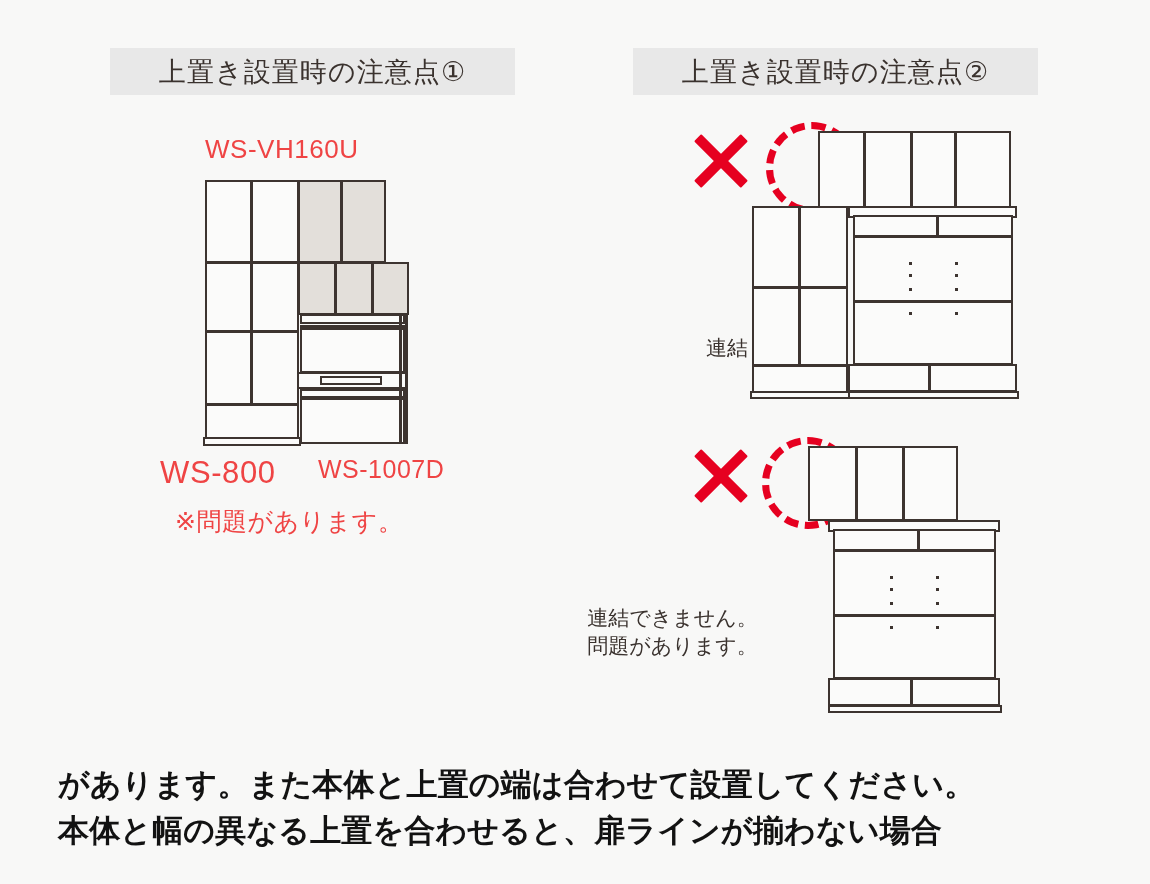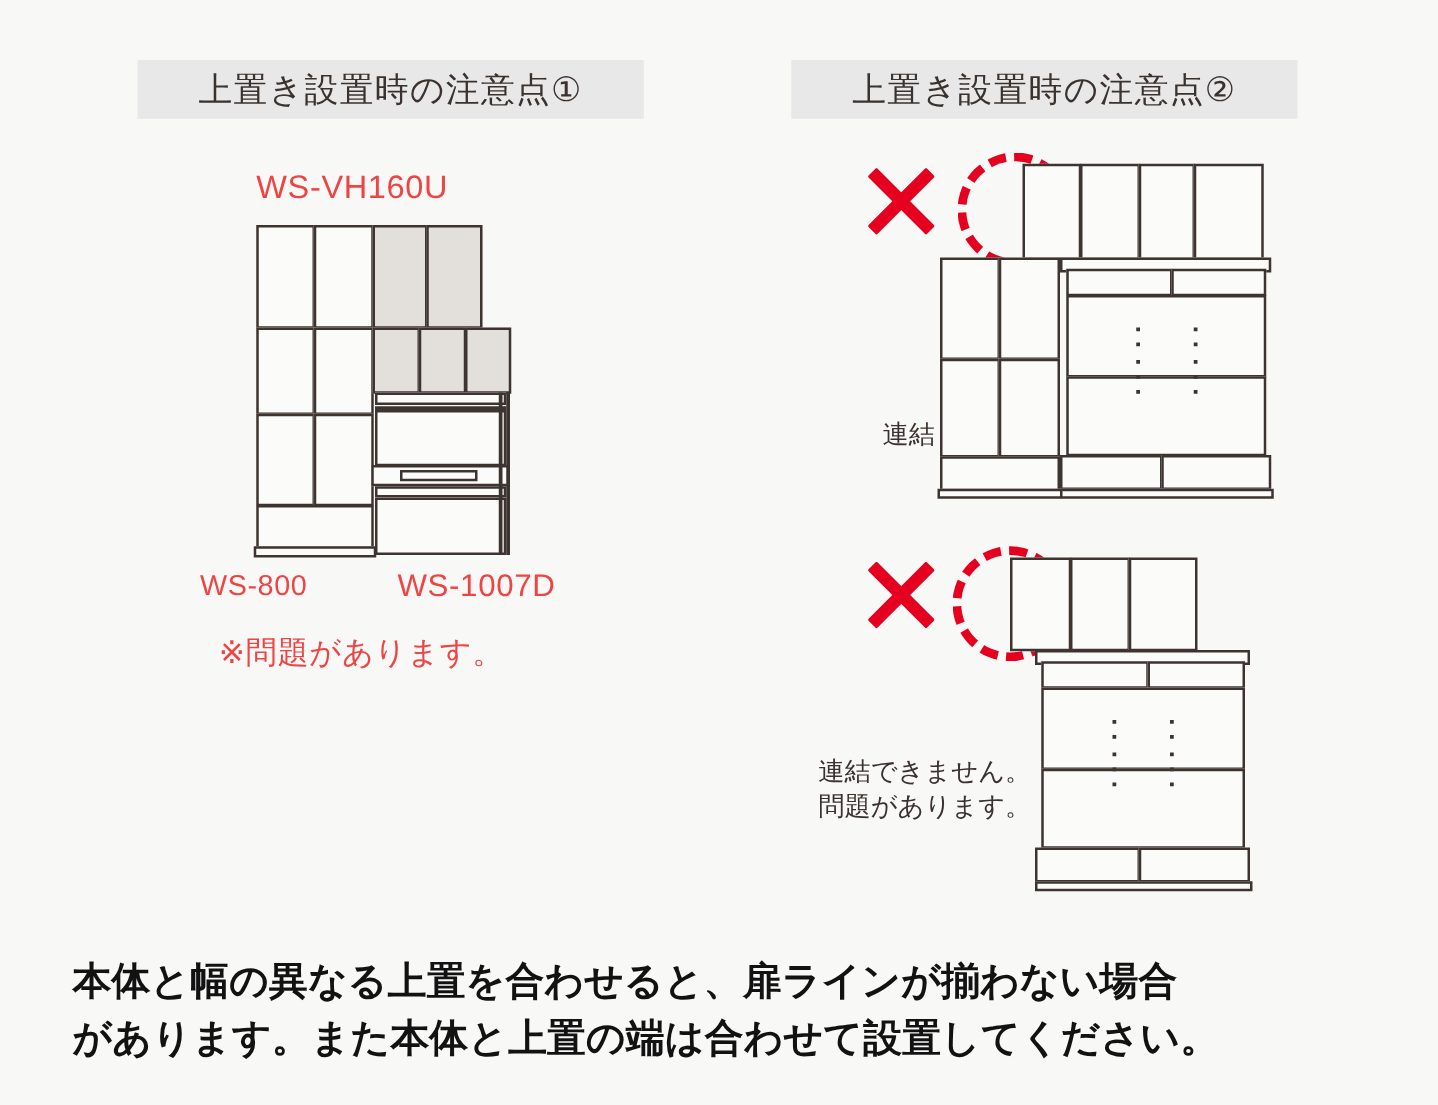--- a/index.html
+++ b/index.html
@@ -42,41 +42,41 @@
     position: absolute;
     white-space: nowrap;
     color: #ef4444;
   }
   #model-top {
     left: 205px; top: 134px;
     font-size: 26px; letter-spacing: 0.02em;
   }
   #model-left {
     left: 160px; top: 455px;
-    font-size: 23px; letter-spacing: 0.02em;
+    font-size: 31px; letter-spacing: 0.02em;
   }
   #model-right {
     left: 318px; top: 455px;
     font-size: 25px; letter-spacing: 0.02em;
   }
   #note-ok {
     left: 175px; top: 505px;
     font-size: 25px; letter-spacing: 0.02em;
   }
 
   .caption {
     position: absolute;
     text-align: right;
     font-size: 21px;
     line-height: 1.32;
     color: #3a322e;
     white-space: nowrap;
   }
   #cap1 { left: 560px; top: 334px; width: 188px; }
-  #cap2 { left: 520px; top: 604px; width: 305px; }
+  #cap2 { left: 520px; top: 604px; width: 305px; text-align: center; }
 
   
   #body-text {
     position: absolute;
     left: 58px;
     top: 762px;
     width: 1040px;
     font-size: 31px;
     font-weight: bold;
     line-height: 1.48;
@@ -270,17 +270,17 @@
     <div class="peg" style="top:38px;"></div>
     <div class="peg" style="top:50px;"></div>
   </div>
 
   <div class="caption" id="cap2">
     <div>連結できません。</div>
     <div>問題があります。</div>
   </div>
 
   <div id="body-text">
+    <div>があります。また本体と上置の端は合わせて設置してください。</div>
     <div>本体と幅の異なる上置を合わせると、扉ラインが揃わない場合</div>
-    <div>があります。また本体と上置の端は合わせて設置してください。</div>
   </div>
 
 </div>
 
 </body></html>

